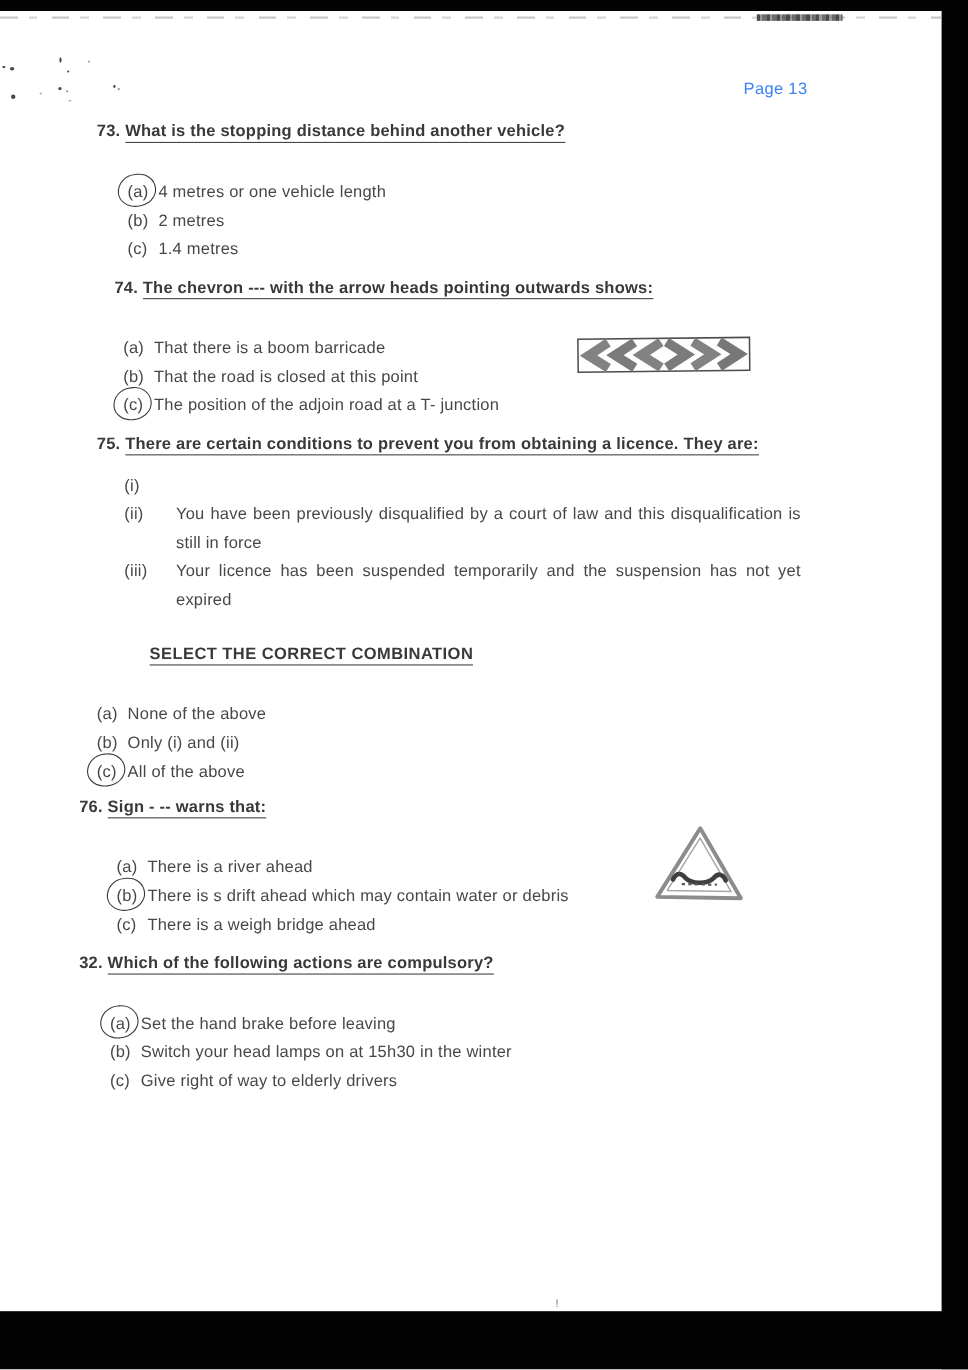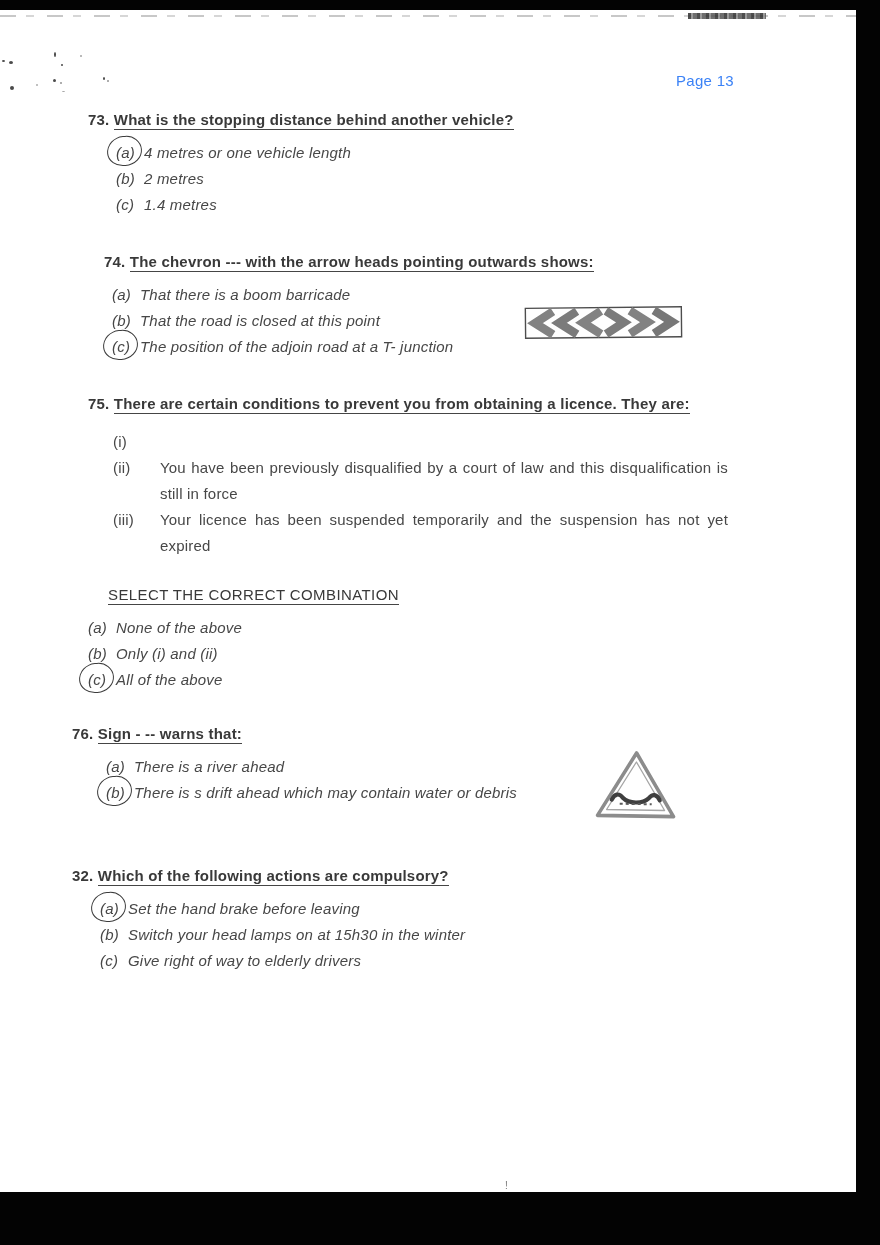--- a/index.html
+++ b/index.html
@@ -15,30 +15,30 @@
     background:repeating-linear-gradient(90deg,#9a9a9a 0 16px,transparent 16px 26px,#b5b5b5 26px 34px,transparent 34px 47px);}
   .scan-line-dark{position:absolute;top:13px;left:688px;width:78px;height:6px;opacity:.85;
     background:repeating-linear-gradient(90deg,#2e2e2e 0 3px,#8a8a8a 3px 5px,#555 5px 9px);}
   .speck{position:absolute;background:#4a4a4a;border-radius:50%;}
   
   .page-label{position:absolute;top:72px;left:676px;font-size:15px;color:#3b82f6;letter-spacing:.3px;}
   .q{position:absolute;left:0;width:788px;font-size:15px;letter-spacing:.2px;}
   .q-head{line-height:20px;white-space:nowrap;}
   .q-num{font-weight:700;color:#393939;}
   .q-title{font-weight:700;color:#393939;border-bottom:1.6px solid #454545;padding-bottom:1px;}
-  .opts{margin-top:10px;line-height:26px;font-style:italic;}
+  .opts{margin-top:32px;line-height:26px;}
   .opt{white-space:nowrap;}
   .letter{display:inline-block;width:28px;position:relative;color:#474747;}
   .circle{position:absolute;left:-9px;top:-4px;width:33px;height:28px;border:1.7px solid #3b3b3b;
     border-radius:50% 46% 52% 48% / 55% 50% 52% 47%;transform:rotate(-5deg);pointer-events:none;}
   .items{margin-top:15px;line-height:26px;}
   .item{display:flex;}
   .item-label{width:47px;flex:0 0 47px;}
   .item-text{width:568px;text-align:justify;}
-  .subhead{font-weight:400;color:#393939;letter-spacing:.4px;border-bottom:1.6px solid #454545;padding-bottom:1px;}
+  .subhead{font-weight:700;color:#393939;letter-spacing:.4px;border-bottom:1.6px solid #454545;padding-bottom:1px;margin-left:28px;}
   .sign{position:absolute;}
   .bottom-mark{position:absolute;top:1180px;left:505px;width:2px;height:8px;color:#777;font-size:10px;}
 </style>
 </head>
 <body>
 
 <div class="bar-top"></div>
 <div class="bar-right"></div>
 <div class="bar-bottom"></div>
 <div class="scan-line"></div>
@@ -149,20 +149,23 @@
     <span class="q-num">76.</span>
     <span class="q-title">Sign - -- warns that:</span>
   </div>
   <div class="opts" style="padding-left:106px">
     <div class="opt">
       <span class="letter"><span>(a)</span></span><span>There is a river ahead</span>
     </div>
     <div class="opt">
       <span class="letter"><span class="circle"></span><span>(b)</span></span><span>There is s drift ahead which may contain water or debris</span>
     </div>
+    <div class="opt">
+      <span class="letter"><span>(c)</span></span><span>There is a weigh bridge ahead</span>
+    </div>
   </div>
 </div>
 
 <div class="sign" style="top:748px;left:593px;transform:rotate(1deg)">
   <svg width="86" height="74" viewBox="0 0 86 74">
     <path d="M43,5 L81,68 L5,68 Z" fill="none" stroke="#8c8c8c" stroke-width="3.6" stroke-linejoin="round"></path>
     <path d="M43,14 L72,62 L14,62 Z" fill="none" stroke="#a6a6a6" stroke-width="1.3" stroke-linejoin="round"></path>
     <path d="M19,52 C22,45.5 26.5,45.5 30,50 C36,56 50,56 56,50 C59.5,45.5 64,45.5 67,52" fill="none" stroke="#3f3f3f" stroke-width="4.2" stroke-linecap="round"></path>
     <path d="M27,56 L59,56" fill="none" stroke="#5a5a5a" stroke-width="2" stroke-dasharray="3,3"></path>
   </svg>

